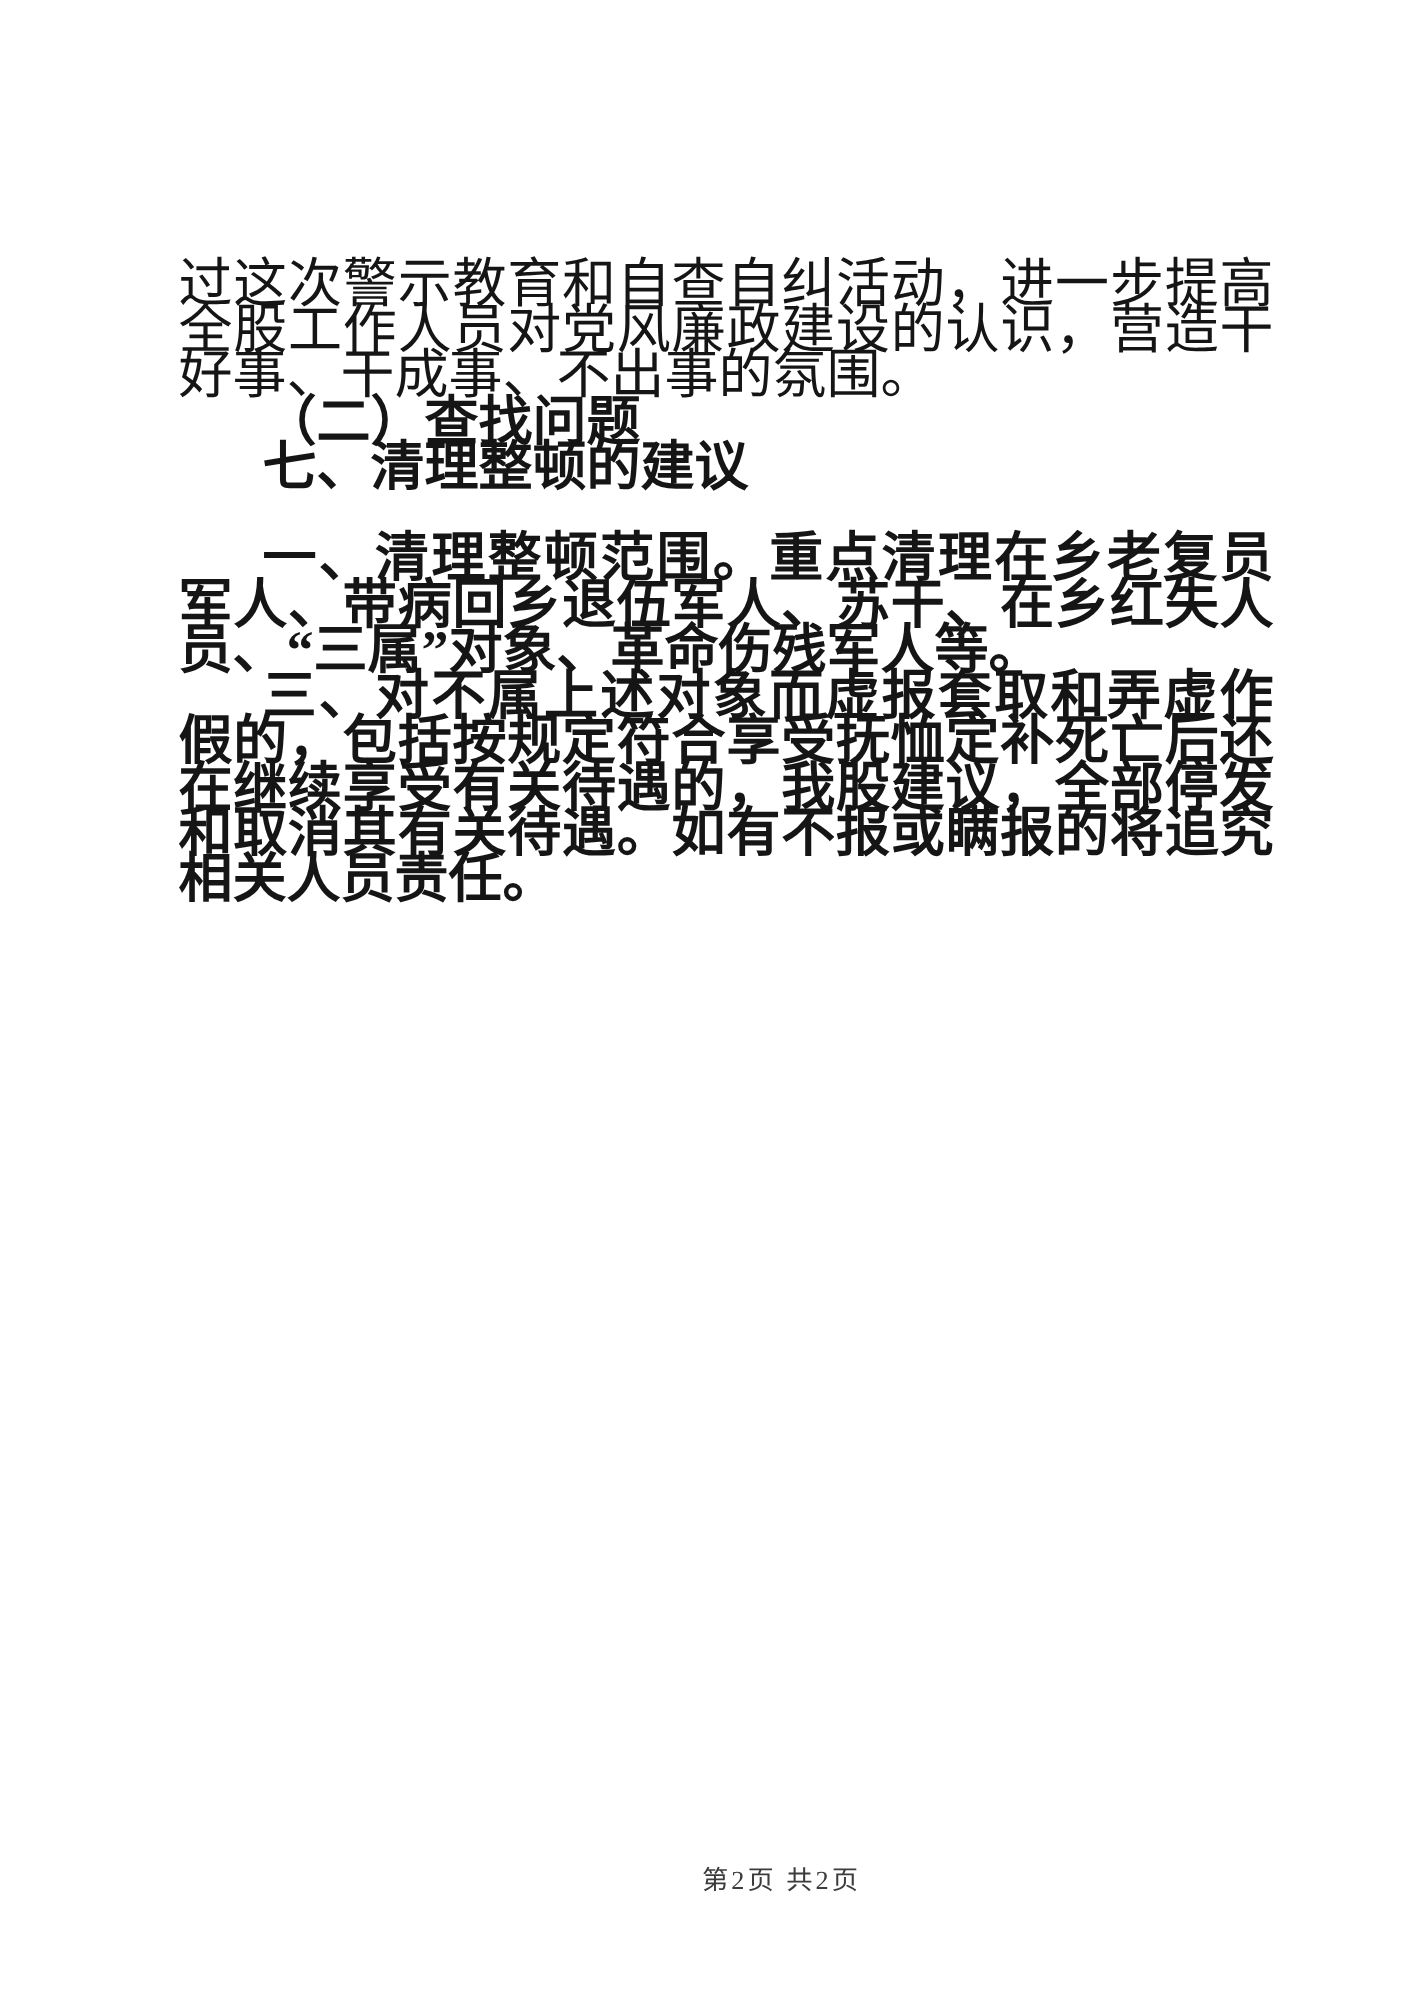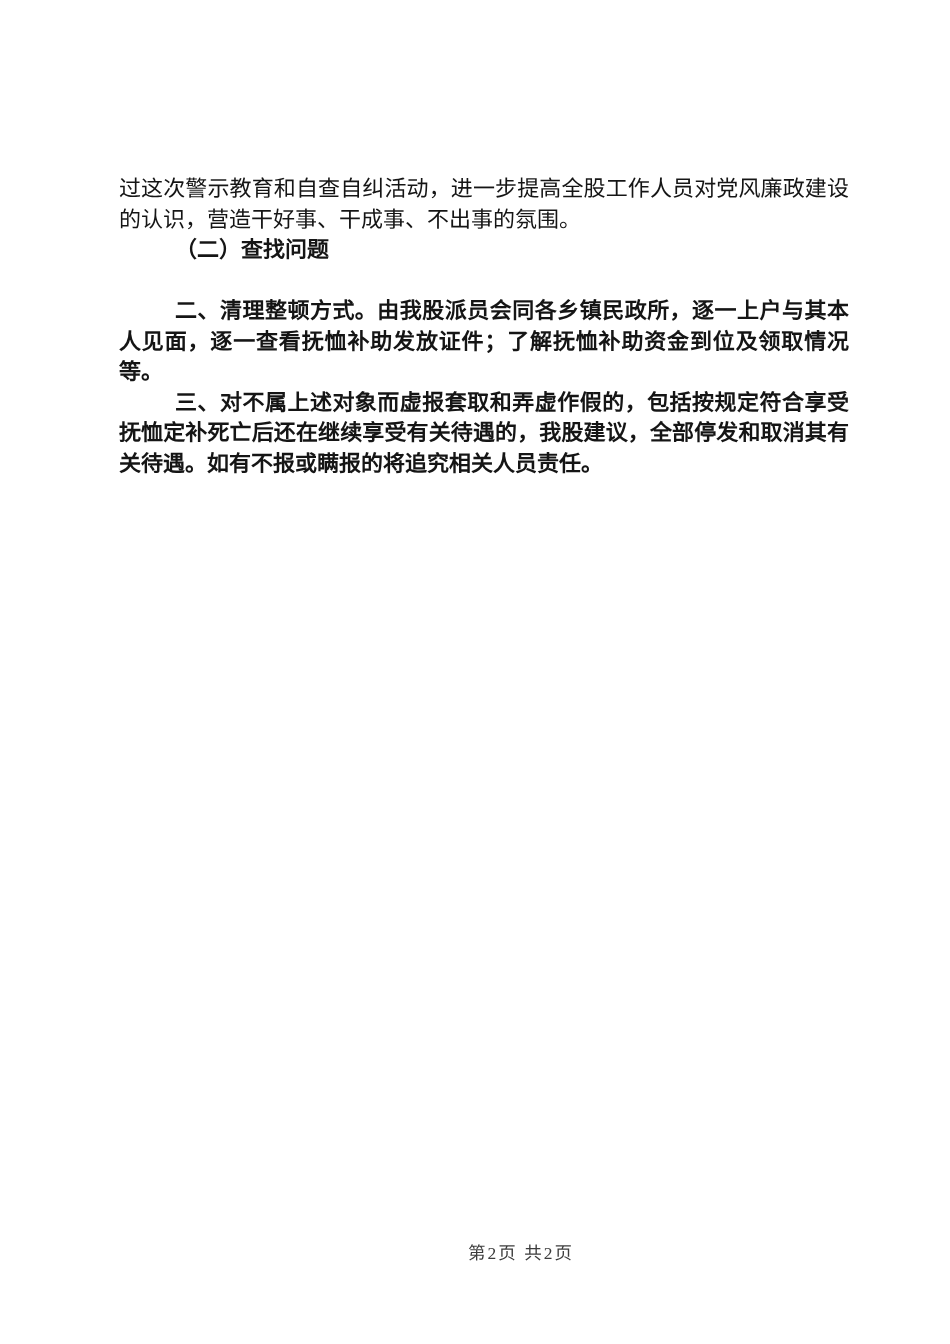--- a/index.html
+++ b/index.html
@@ -18,21 +18,21 @@
   .doc-page {
     position: absolute;
     inset: 0;
     background: #ffffff;
   }
   .doc-content {
     position: absolute;
     left: 119px;
     top: 174px;
     width: 730px;
-    font-size: 22px;
+    font-size: 36px;
     line-height: 30.5px;
     text-align: justify;
     letter-spacing: 0;
   }
   .para {
     margin: 0;
     word-break: break-all;
   }
   .para.indent {
     text-indent: 56px;
@@ -56,22 +56,23 @@
   }
 </style>
 </head>
 <body>
 
 <div class="doc-page">
 
   <div class="doc-content">
     <p class="para">过这次警示教育和自查自纠活动，进一步提高全股工作人员对党风廉政建设的认识，营造干好事、干成事、不出事的氛围。</p>
     <p class="para indent">（二）查找问题</p>
+    <p class="para indent">七、清理整顿的建议</p>
 
     <div class="blank-line"></div>
 
-    <p class="para indent">二、清理整顿方式。由我股派员会同各乡镇民政所，逐一上户与其本人见面，逐一查看抚恤补助发放证件；了解抚恤补助资金到位及领取情况等。</p>
+    <p class="para indent">一、清理整顿范围。重点清理在乡老复员军人、带病回乡退伍军人、苏干、在乡红失人员、“三属”对象、革命伤残军人等。</p>
     <p class="para indent">三、对不属上述对象而虚报套取和弄虚作假的，包括按规定符合享受抚恤定补死亡后还在继续享受有关待遇的，我股建议，全部停发和取消其有关待遇。如有不报或瞒报的将追究相关人员责任。</p>
   </div>
 
   <div class="page-footer">第2页 共2页</div>
 
 </div>
 
 </body></html>

